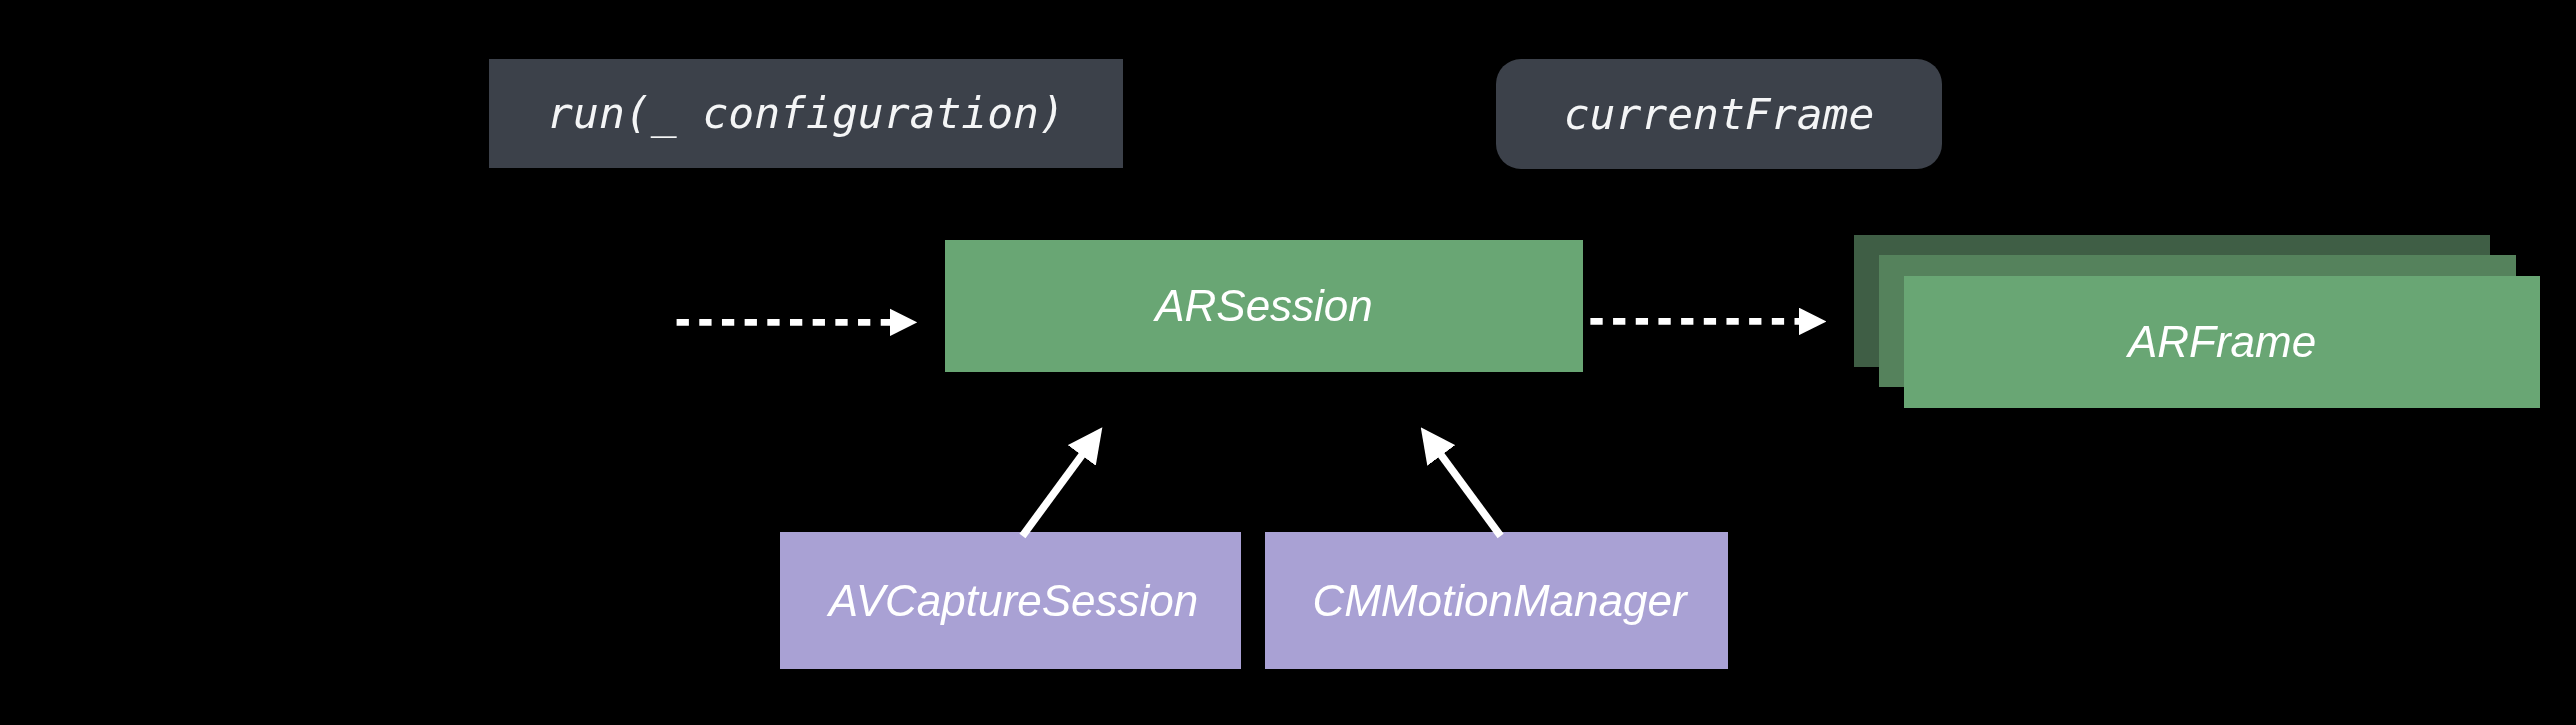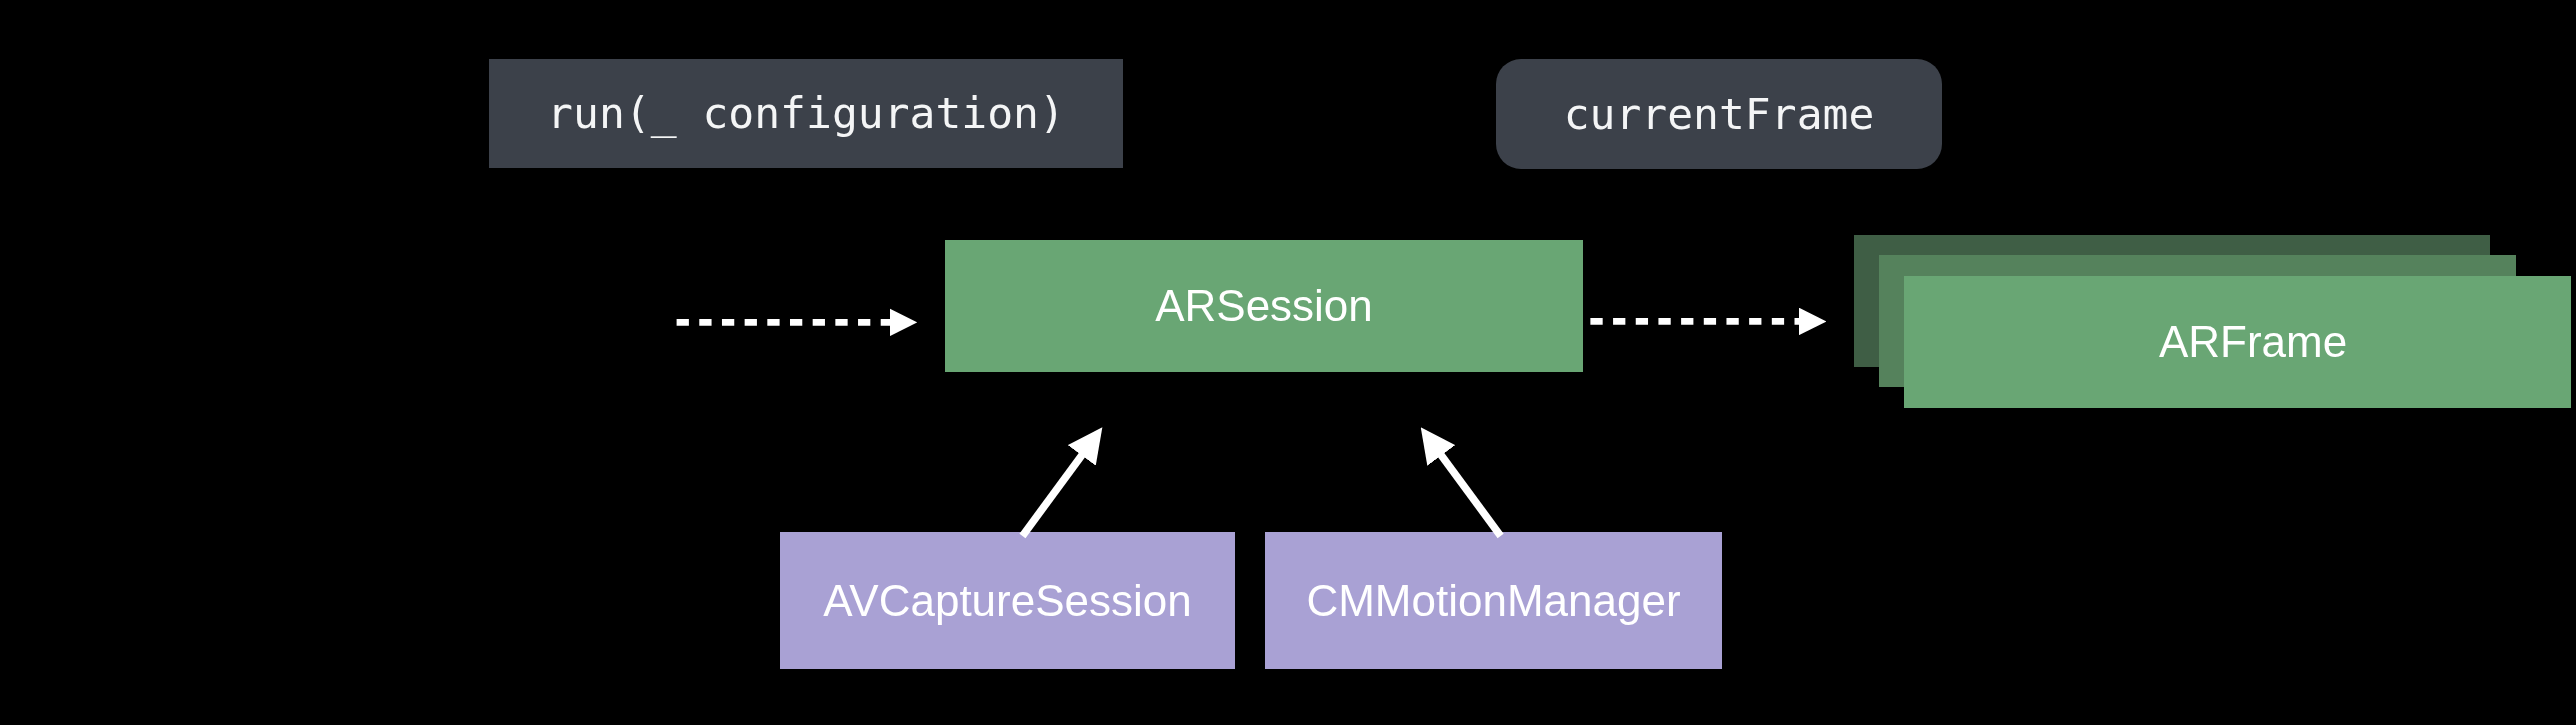--- a/index.html
+++ b/index.html
@@ -7,54 +7,55 @@
     padding: 0;
     background: #000;
   }
   #diagram {
     position: relative;
     width: 2576px;
     height: 726px;
     background: var(--background, #000000);
     overflow: hidden;
     font-family: "Liberation Sans", sans-serif;
+    font-style: italic;
   }
   .box {
     position: absolute;
     display: flex;
     align-items: center;
     justify-content: center;
     color: var(--text, #ffffff);
     font-size: 44px;
     line-height: 1;
     white-space: nowrap;
   }
   .code-label {
     background: var(--label-bg, #3c414a);
     font-family: "DejaVu Sans Mono", monospace;
     font-size: 43px;
     color: #f4f5f6;
   }
   .green  { background: var(--green-front, #69a674); }
-  .purple { background: var(--purple, #a9a1d4); }
+  .purple { background: var(--purple, #a9a1d4); padding-left: 6px; }
   .stack-back   { background: var(--green-back, #3f5e45); }
   .stack-middle { background: var(--green-middle, #55825c); }
 
   
   #run-label          { left: 489px;  top: 59px;  width: 634px; height: 109px; }
   #currentframe-label { left: 1496px; top: 59px;  width: 446px; height: 110px; border-radius: 25px; }
 
   
   #config-box  { left: 30px;   top: 256px; width: 639px; height: 132px; }
   #session-box { left: 945px; top: 240px; width: 638px; height: 132px; }
 
   
   #frame-back   { left: 1854px; top: 235px; width: 636px; height: 132px; }
   #frame-middle { left: 1879px; top: 255px; width: 637px; height: 132px; }
-  #frame-front  { left: 1904px; top: 276px; width: 636px; height: 132px; padding-left: 31px; }
+  #frame-front  { left: 1904px; top: 276px; width: 636px; height: 132px; }
 
   
   #capture-box { left: 780px;  top: 532px; width: 455px; height: 137px; }
   #motion-box  { left: 1265px; top: 532px; width: 457px; height: 137px; }
 
   #arrow-layer {
     position: absolute;
     left: 0; top: 0;
     width: 2576px;
     height: 726px;

